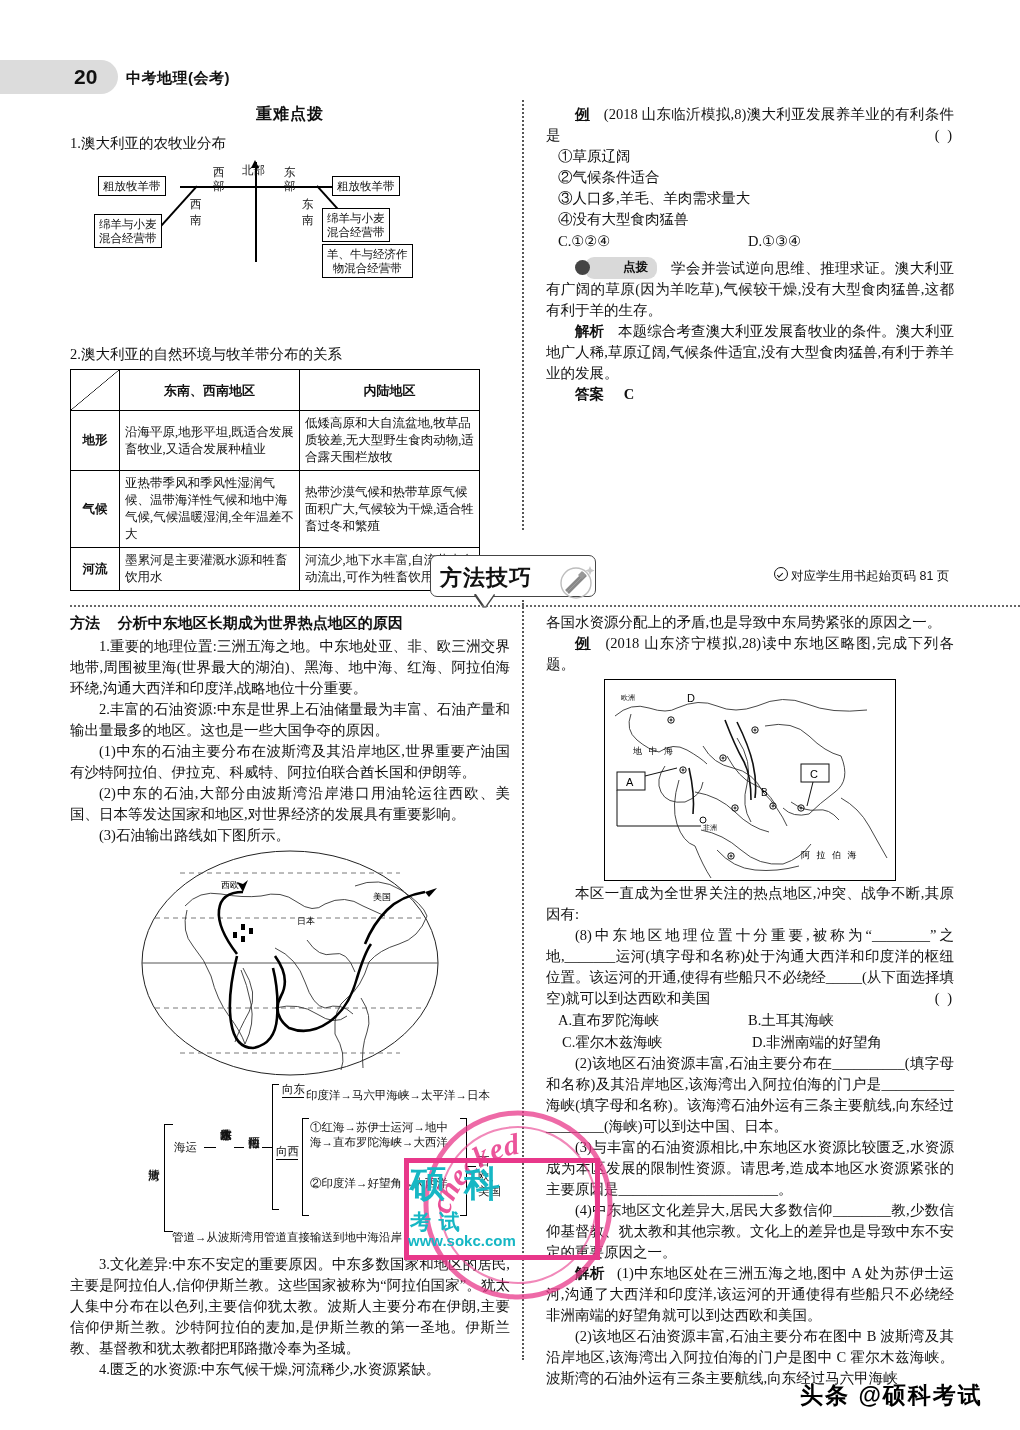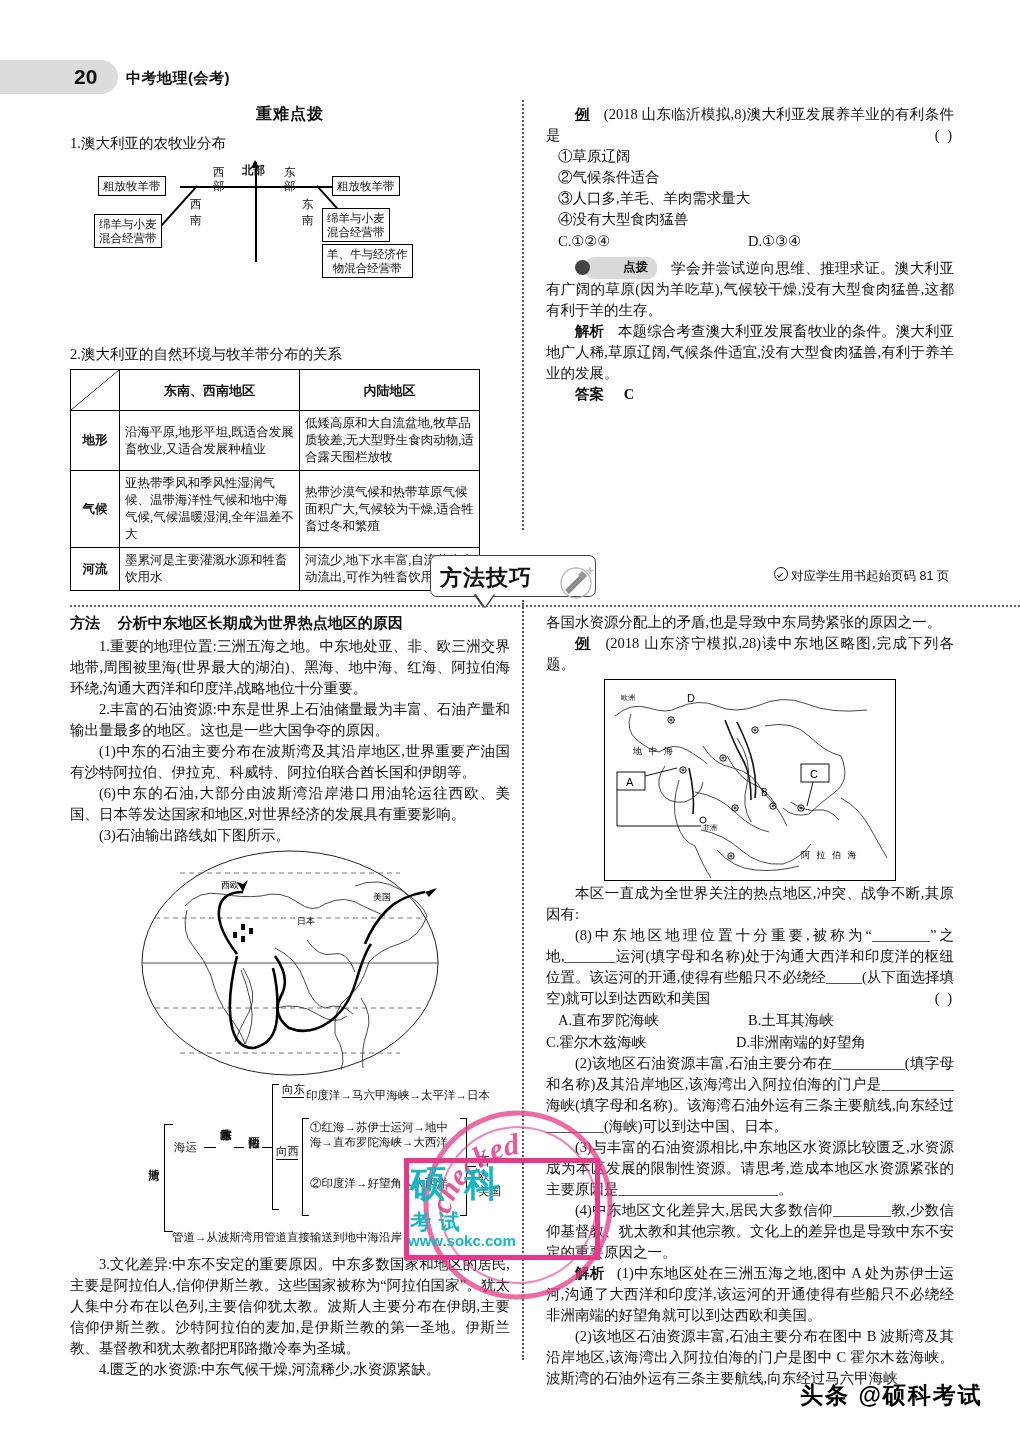--- a/index.html
+++ b/index.html
@@ -105,21 +105,21 @@
 
       <div class="ln" style="left:185px;top:4px;width:1.6px;height:100px;"></div>
       <div class="ln" style="left:181px;top:2px;width:0;height:0;background:transparent;border-left:4px solid transparent;border-right:4px solid transparent;border-bottom:8px solid #000;"></div>
 
       <div class="ln" style="left:110px;top:28px;width:76px;height:1.6px;"></div>
       <div class="ln" style="left:186px;top:28px;width:76px;height:1.6px;"></div>
 
       <div class="ln" style="left:126px;top:28px;width:1.6px;height:68px;transform:rotate(42deg);transform-origin:top center;"></div>
       <div class="ln" style="left:246px;top:28px;width:1.6px;height:68px;transform:rotate(-42deg);transform-origin:top center;"></div>
 
-      <div class="lbl" style="left:172px;top:6px;font-weight:bold;">北部</div>
+      <div class="lbl" style="left:172px;top:6px;font-weight:normal;">北部</div>
       <div class="lbl" style="left:143px;top:8px;">西</div>
       <div class="lbl" style="left:143px;top:22px;">部</div>
       <div class="lbl" style="left:214px;top:8px;">东</div>
       <div class="lbl" style="left:214px;top:22px;">部</div>
       <div class="lbl" style="left:120px;top:40px;">西</div>
       <div class="lbl" style="left:120px;top:56px;">南</div>
       <div class="lbl" style="left:232px;top:40px;">东</div>
       <div class="lbl" style="left:232px;top:56px;">南</div>
 
       <div class="bx" style="left:28px;top:18px;">粗放牧羊带</div>
@@ -209,21 +209,21 @@
   </div>
 
   <div class="colL" style="top:612px;">
     <p class="t" style="margin-bottom:2px;">
       <span class="mtag">方法</span>
       <span class="mtag" style="margin-left:14px;">分析中东地区长期成为世界热点地区的原因</span>
     </p>
     <p class="t ind">1.重要的地理位置:三洲五海之地。中东地处亚、非、欧三洲交界地带,周围被里海(世界最大的湖泊)、黑海、地中海、红海、阿拉伯海环绕,沟通大西洋和印度洋,战略地位十分重要。</p>
     <p class="t ind">2.丰富的石油资源:中东是世界上石油储量最为丰富、石油产量和输出量最多的地区。这也是一些大国争夺的原因。</p>
     <p class="t ind">(1)中东的石油主要分布在波斯湾及其沿岸地区,世界重要产油国有沙特阿拉伯、伊拉克、科威特、阿拉伯联合酋长国和伊朗等。</p>
-    <p class="t ind">(6)中东的石油,大部分由波斯湾沿岸港口用油轮运往西欧、美国、日本等发达国家和地区,对世界经济的发展具有重要影响。</p>
+    <p class="t ind">(2)中东的石油,大部分由波斯湾沿岸港口用油轮运往西欧、美国、日本等发达国家和地区,对世界经济的发展具有重要影响。</p>
     <p class="t ind">(3)石油输出路线如下图所示。</p>
 
     <svg class="worldmap" viewBox="0 0 330 230">
       <ellipse cx="165" cy="115" rx="148" ry="112" fill="none" stroke="#222" stroke-width="1"></ellipse>
       <line x1="17" y1="115" x2="313" y2="115" stroke="#555" stroke-width="1"></line>
       <path d="M30 70 H300" stroke="#555" stroke-width=".8" stroke-dasharray="5,4" fill="none"></path>
       <path d="M30 160 H300" stroke="#555" stroke-width=".8" stroke-dasharray="5,4" fill="none"></path>
       <path d="M55 25 H275" stroke="#555" stroke-width=".8" stroke-dasharray="5,4" fill="none"></path>
       <path d="M55 205 H275" stroke="#555" stroke-width=".8" stroke-dasharray="5,4" fill="none"></path>
       <g fill="none" stroke="#333" stroke-width=".9">
@@ -355,21 +355,21 @@
 
     <p class="t ind">本区一直成为全世界关注的热点地区,冲突、战争不断,其原因有:</p>
     <p class="t ind">
       <span>(8)中东地区地理位置十分重要,被称为“________”之地,_______运河(填字母和名称)处于沟通大西洋和印度洋的枢纽位置。该运河的开通,使得有些船只不必绕经_____(从下面选择填空)就可以到达西欧和美国</span>
       <span class="paren">(      )</span>
     </p>
     <div class="opts" style="margin-left:12px;">
       <span>A.直布罗陀海峡</span>
       <span>B.土耳其海峡</span>
     </div>
-    <div class="opts" style="margin-left:0;">
+    <div class="opts" style="margin-left:16px;">
       <span>C.霍尔木兹海峡</span>
       <span>D.非洲南端的好望角</span>
     </div>
     <p class="t ind">(2)该地区石油资源丰富,石油主要分布在__________(填字母和名称)及其沿岸地区,该海湾出入阿拉伯海的门户是__________海峡(填字母和名称)。该海湾石油外运有三条主要航线,向东经过________(海峡)可以到达中国、日本。</p>
     <p class="t ind">(3)与丰富的石油资源相比,中东地区水资源比较匮乏,水资源成为本区发展的限制性资源。请思考,造成本地区水资源紧张的主要原因是______________________。</p>
     <p class="t ind">(4)中东地区文化差异大,居民大多数信仰________教,少数信仰基督教、犹太教和其他宗教。文化上的差异也是导致中东不安定的重要原因之一。</p>
     <p class="t ind">
       <span style="font-weight:bold;font-family:'Liberation Sans',sans-serif;">解析</span>
       <span style="margin-left:8px;">(1)中东地区处在三洲五海之地,图中 A 处为苏伊士运河,沟通了大西洋和印度洋,该运河的开通使得有些船只不必绕经非洲南端的好望角就可以到达西欧和美国。</span>
     </p>

